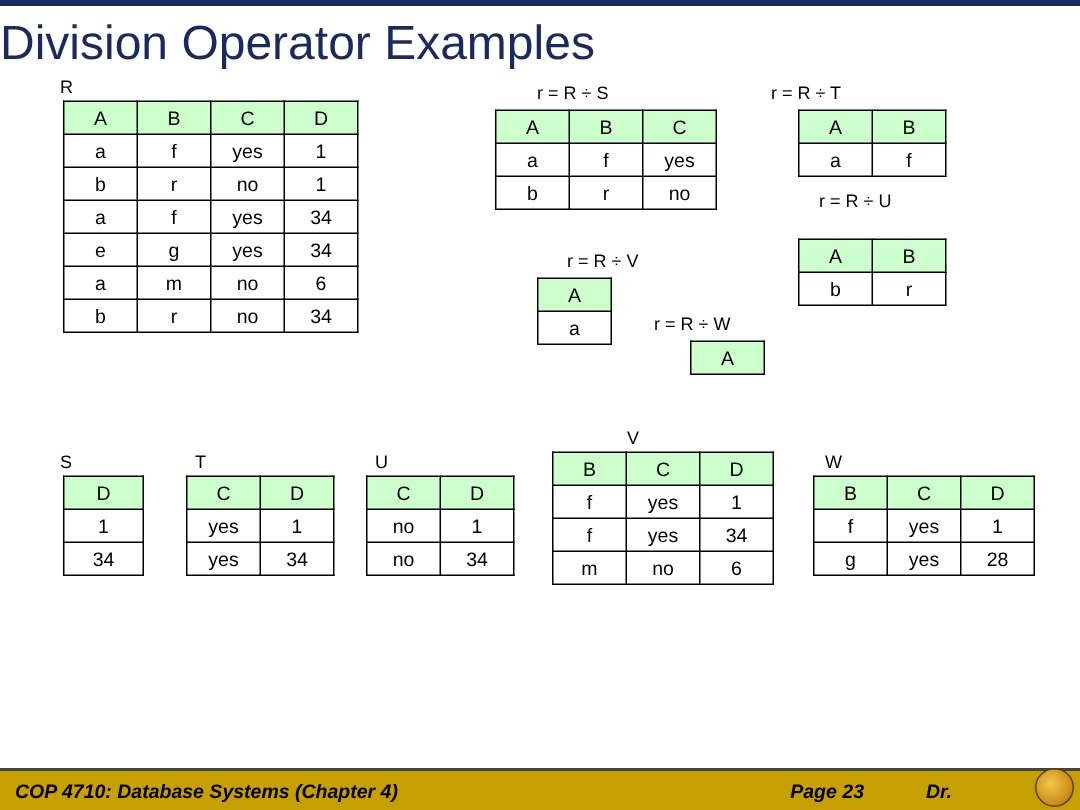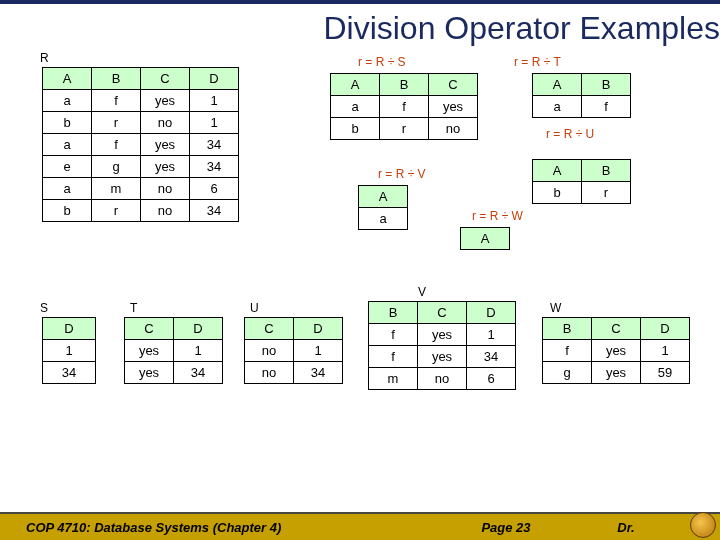--- a/index.html
+++ b/index.html
@@ -1,28 +1,28 @@
 <!DOCTYPE html>
 <html><head>
 <meta charset="utf-8">
 <style>
   html,body{margin:0;padding:0}
   body{width:720px;height:540px;font-family:Arial,Helvetica,sans-serif;background:#fff;position:relative;overflow:hidden}
   .topbar{height:4px;background:#1a2a5e}
-  h1.title{margin:6px 0 4px;text-align:right;font-size:32px;font-weight:400;color:#1a2a5e}
+  h1.title{margin:6px 0 4px;text-align:left;font-size:32px;font-weight:400;color:#1a2a5e}
   .canvas{position:relative;width:720px;height:470px}
   .lbl{position:absolute;font-size:12px;color:#000}
-  .eq{position:absolute;font-size:12px;color:#c2410c;white-space:nowrap}
+  .eq{position:absolute;font-size:12px;color:#000000;white-space:nowrap}
   table.tb{position:absolute;border-collapse:collapse;background:#fff}
   table.tb th,table.tb td{border:1px solid #000;text-align:center;font-size:13px;font-weight:400}
   table.tb th{background:#ccffcc;padding:3px 0}
   table.tb td{padding:3px 0}
   .footer{position:absolute;bottom:0;left:0;right:0;height:26px;background:#c6a000;border-top:2px solid #444;display:flex;align-items:center;font-size:13px;font-style:italic;font-weight:bold;color:#000}
-  .footer .f1{padding-left:26px;flex:1}
-  .footer .f2{width:140px;text-align:center}
+  .footer .f1{padding-left:10px;flex:1}
+  .footer .f2{width:140px;text-align:right}
   .footer .f3{width:100px;text-align:center;padding-right:44px}
   .logo{position:absolute;right:4px;bottom:2px;width:24px;height:24px;border-radius:50%;background:radial-gradient(circle at 40% 40%,#f6c64a 0%,#c78a1a 70%,#7a5210 100%);border:1px solid #5a3d10}
   
   .wA{width:48px}.wB{width:48px}.wC{width:48px}.wD{width:48px}
   .wS{width:52px}
 </style>
 </head>
 <body>
 
 <div class="topbar"></div>
@@ -132,21 +132,21 @@
     <tbody>
         <tr>
           <th class="wA">A</th>
         </tr>
     <tr>
           <td>a</td>
         </tr>
   </tbody>
     </table>
 
-  <div class="eq" style="left:472px;top:158px">r = R ÷ W</div>
+  <div class="eq" style="left:436px;top:158px">r = R ÷ W</div>
   <table class="tb" style="left:460px;top:176px">
     <tbody>
         <tr>
           <th class="wA">A</th>
         </tr>
   </tbody>
     </table>
 
   <div class="lbl" style="left:40px;top:250px">S</div>
   <table class="tb" style="left:42px;top:266px">
@@ -234,21 +234,21 @@
           <th class="wD">D</th>
         </tr>
     <tr>
           <td>f</td>
           <td>yes</td>
           <td>1</td>
         </tr>
     <tr>
           <td>g</td>
           <td>yes</td>
-          <td>59</td>
+          <td>28</td>
         </tr>
   </tbody>
     </table>
 
 </div>
 
 <div class="footer">
   <div class="f1">COP 4710: Database Systems  (Chapter 4)</div>
   <div class="f2">Page 23</div>
   <div class="f3">Dr.</div>

